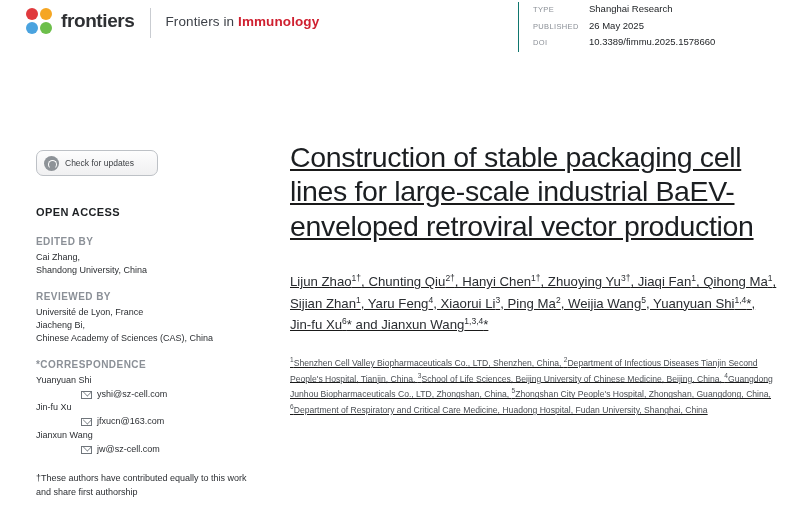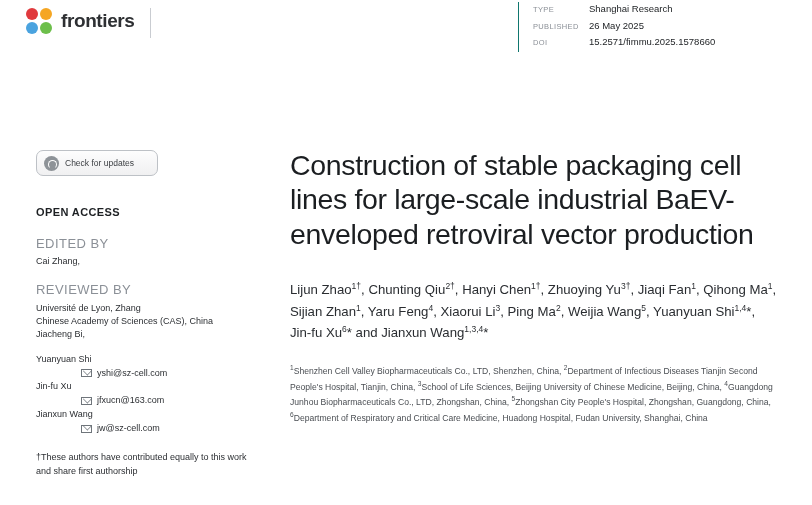--- a/index.html
+++ b/index.html
@@ -129,25 +129,26 @@
   }
 
   .oa-title {
     font-size: 11px;
     font-weight: bold;
     letter-spacing: 0.4px;
     color: #1d2023;
     margin-bottom: 13px;
   }
   .sec-label {
-    font-size: 13px;
+    font-size: 10px;
     text-transform: uppercase;
     letter-spacing: 0.45px;
     color: #8b9097;
     margin-bottom: 2px;
+    font-weight: bold;
   }
   .sec-block { margin-bottom: 12px; }
   .person { font-size: 9px; line-height: 1.45; }
   .email-row {
     display: flex;
     align-items: center;
     gap: 5px;
     font-size: 9px;
     margin-top: 1px;
     padding-left: 45px;
@@ -174,22 +175,23 @@
   .footnote {
     margin-top: 16px;
     font-size: 9px;
     line-height: 1.55;
   }
 
   
   .main-col {
     position: absolute;
     left: 290px;
-    top: 148px;
+    top: 140px;
     width: 490px;
+    text-decoration: underline;
   }
   .paper-title {
     font-size: 28.5px;
     line-height: 1.21;
     font-weight: normal;
     letter-spacing: -0.35px;
     color: #1b1e21;
     margin: 0 0 28px 0;
   }
   .authors {
@@ -213,59 +215,64 @@
   <div class="brand">
     <div class="logo-grid">
       <div class="logo-dot" style="background:#e03a3e"></div>
       <div class="logo-dot" style="background:#f5a623"></div>
       <div class="logo-dot" style="background:#4aa3df"></div>
       <div class="logo-dot" style="background:#6dbf4b"></div>
     </div>
     <span class="brand-word">frontiers</span>
   </div>
   <div class="brand-sep"></div>
+  <div class="journal">
+    <span>Frontiers in </span><span class="jname">Immunology</span>
+  </div>
 
   <div class="meta">
     <div class="meta-row">
       <span class="meta-key">TYPE</span>
       <span class="meta-val">Shanghai Research</span>
     </div>
     <div class="meta-row">
       <span class="meta-key">PUBLISHED</span>
       <span class="meta-val">26 May 2025</span>
     </div>
     <div class="meta-row">
       <span class="meta-key">DOI</span>
-      <span class="meta-val">15.2571/fimmu.2025.1578660</span>
+      <span class="meta-val">10.3389/fimmu.2025.1578660</span>
     </div>
   </div>
 </div>
 
 <div class="left-col">
 
   <div class="check-updates">
     <span class="cu-icon"></span>
     <span>Check for updates</span>
   </div>
 
   <div class="oa-title">OPEN ACCESS</div>
 
   <div class="sec-block">
     <div class="sec-label">EDITED BY</div>
     <div class="person">Cai Zhang,</div>
+    <div class="person">Shandong University, China</div>
   </div>
 
   <div class="sec-block">
     <div class="sec-label">REVIEWED BY</div>
-    <div class="person">Université de Lyon, Zhang</div>
+    <div class="person">Université de Lyon, France</div>
+    <div class="person">Jiacheng Bi,</div>
     <div class="person">Chinese Academy of Sciences (CAS), China</div>
-    <div class="person">Jiacheng Bi,</div>
   </div>
 
   <div class="sec-block">
+    <div class="sec-label">*CORRESPONDENCE</div>
 
     <div class="person">Yuanyuan Shi</div>
     <div class="email-row">
       <span class="env"></span>
       <span class="email-txt">yshi@sz-cell.com</span>
     </div>
 
     <div class="person">Jin-fu Xu</div>
     <div class="email-row">
       <span class="env"></span>

